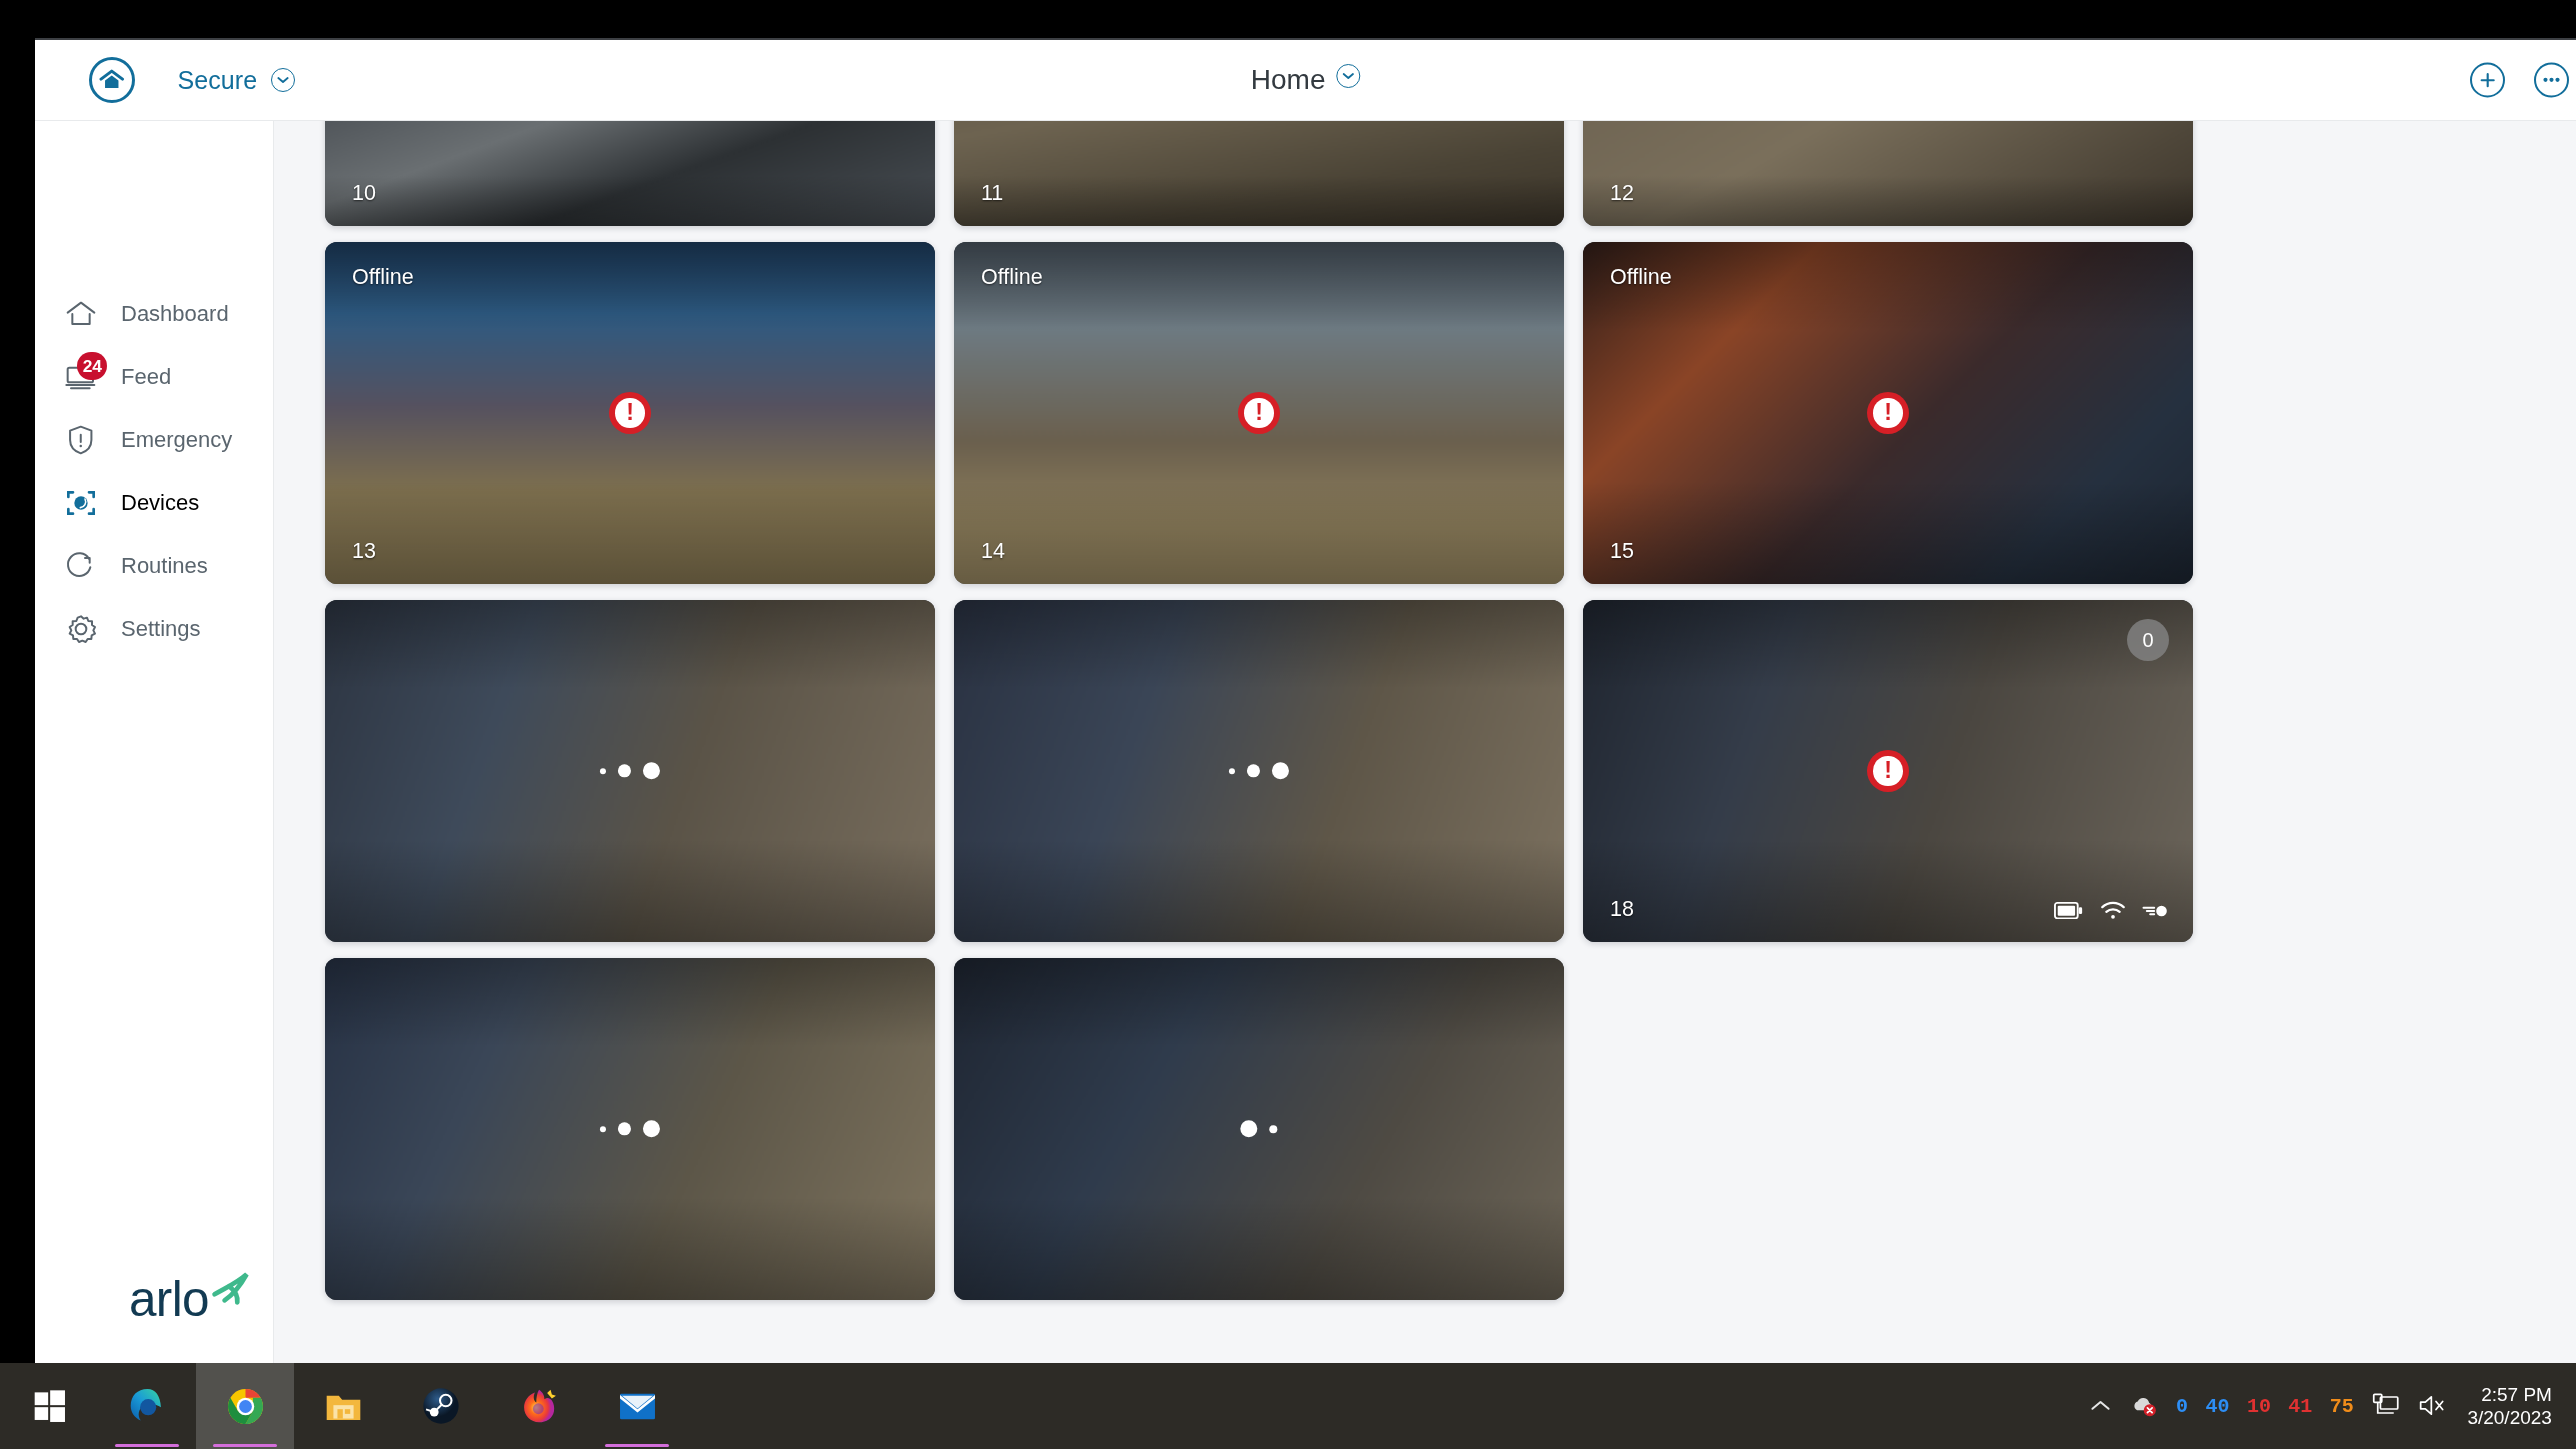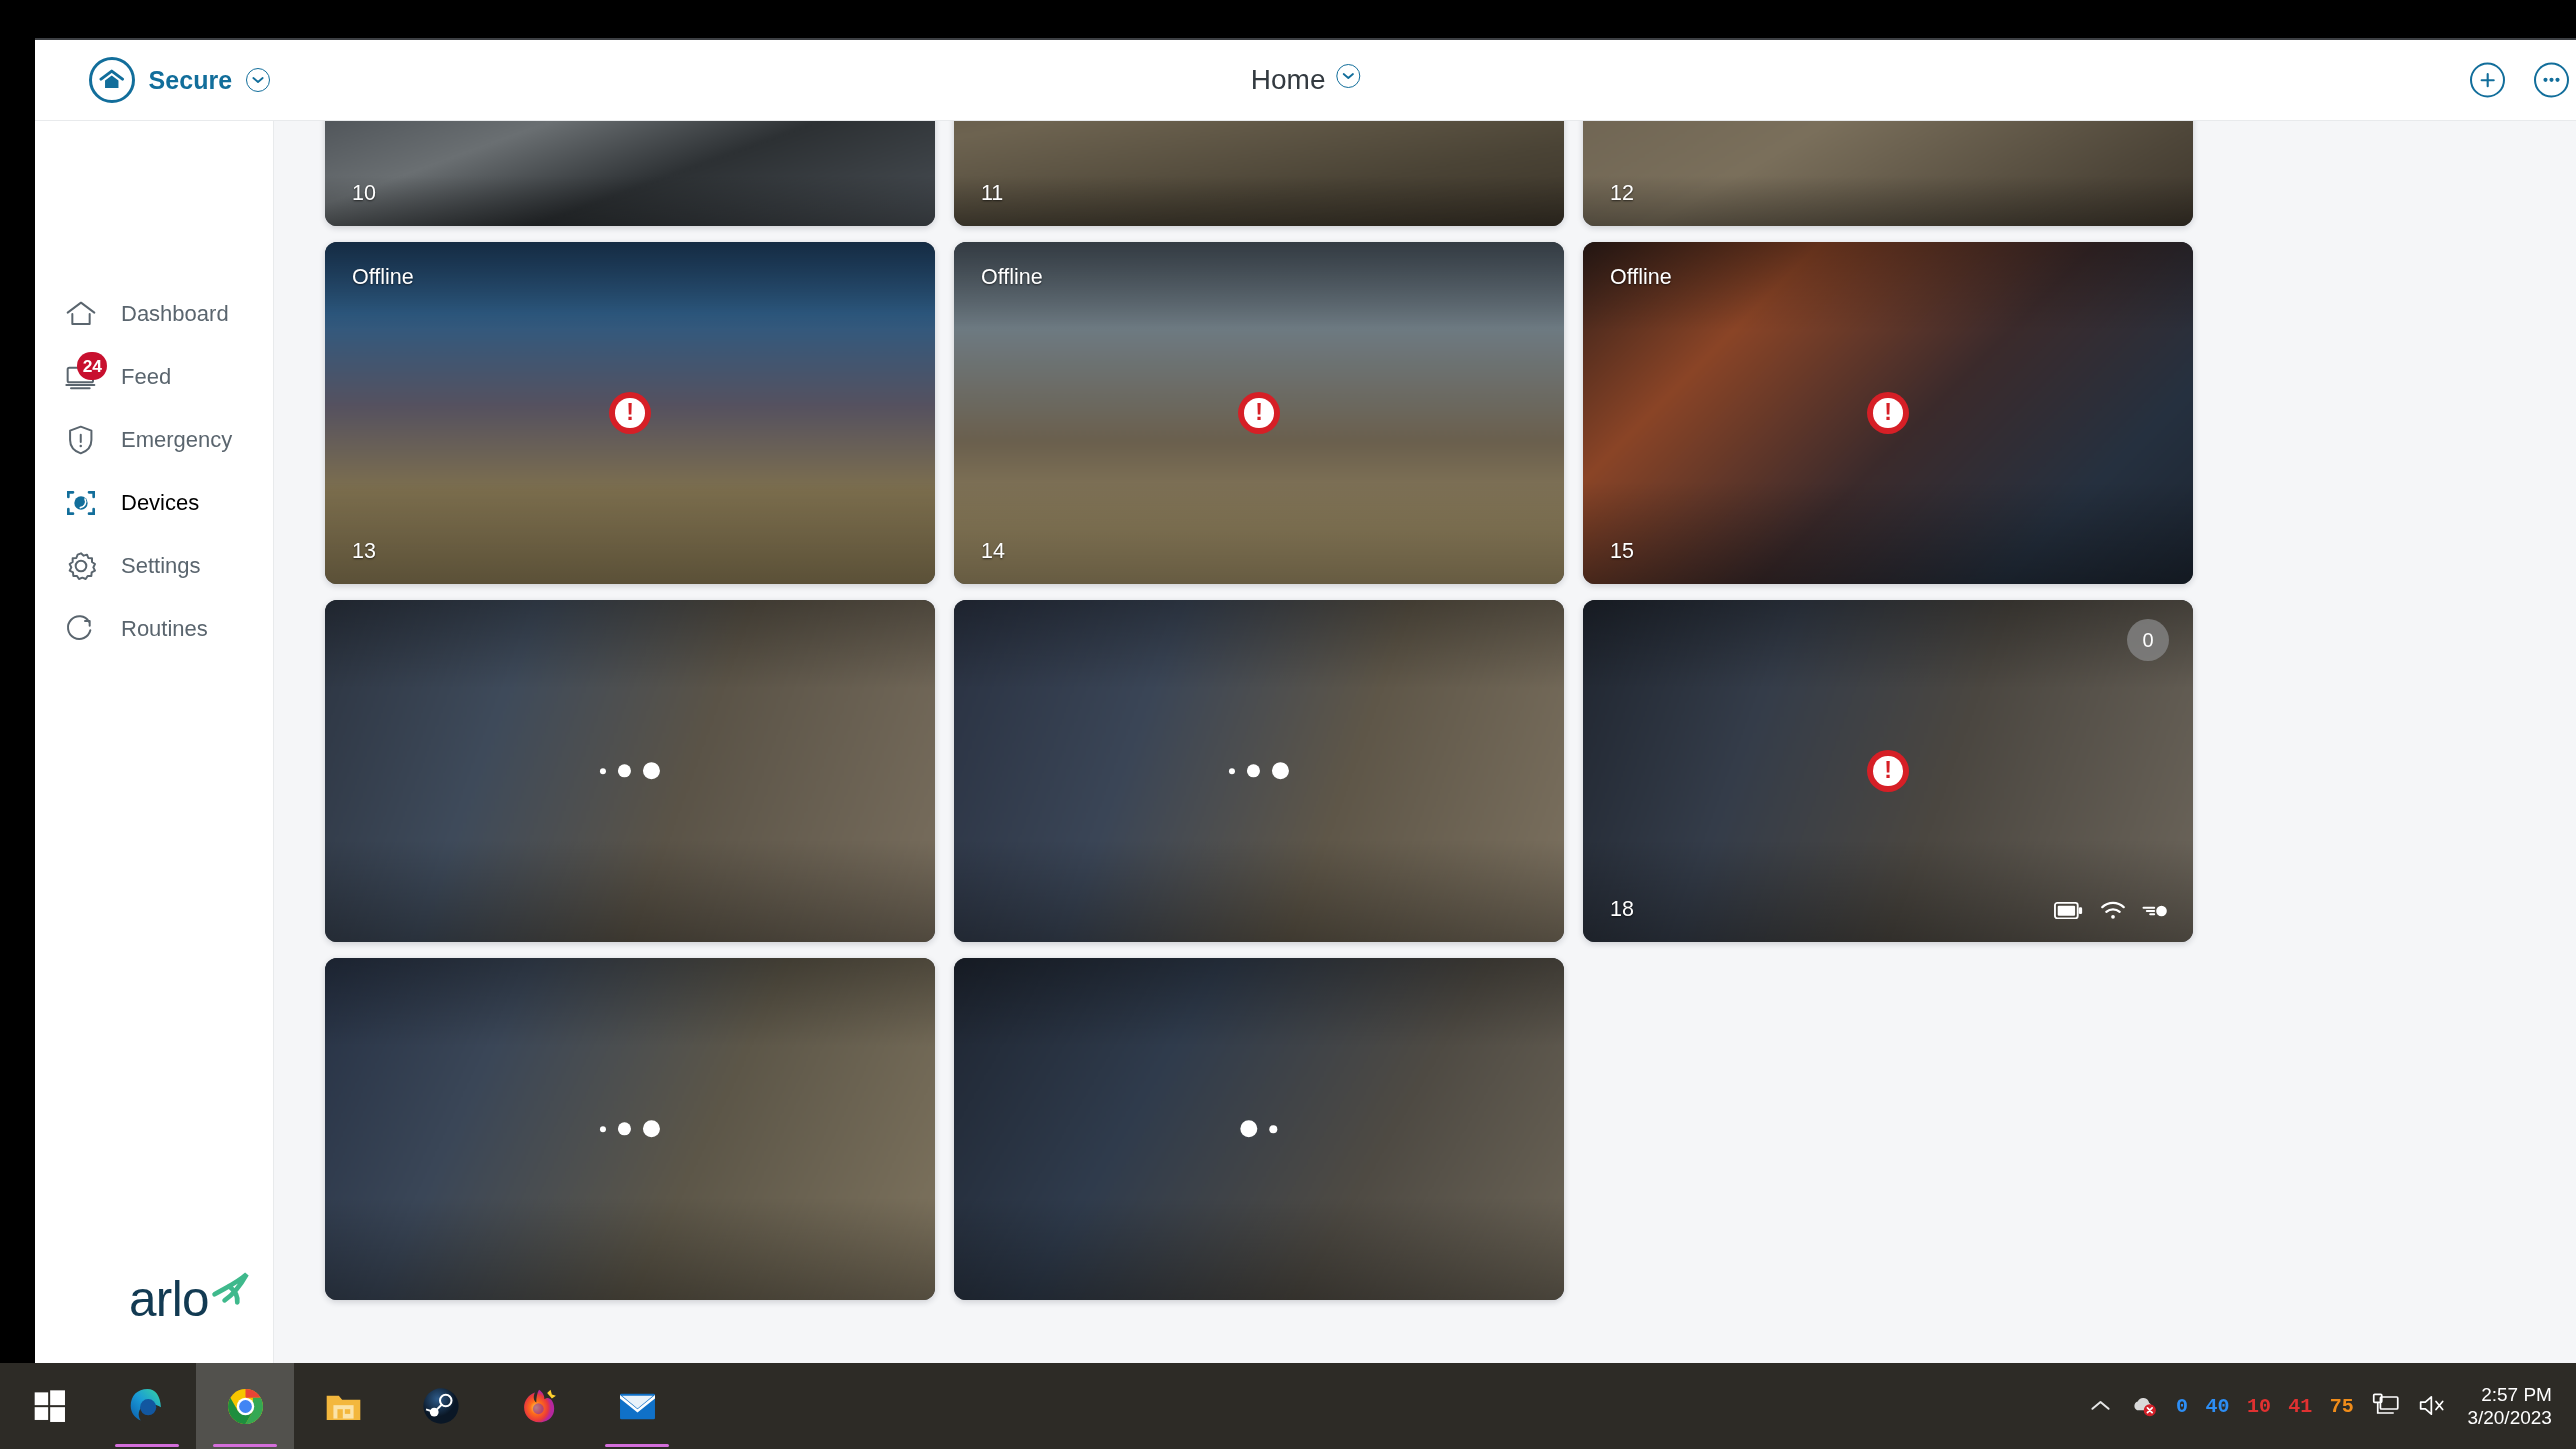--- a/index.html
+++ b/index.html
@@ -31,22 +31,23 @@
     position: absolute; left: 54px; top: 50%;
     transform: translateY(-50%);
     display: flex; align-items: center; gap: 13.4px;
   }
   .home-circle {
     width: 46px; height: 46px; border-radius: 50%;
     border: 3.4px solid #126E9B; display: flex;
     align-items: center; justify-content: center;
   }
   .secure-label {
-    font-size: 25px; color: #126E9B; font-weight: 700;
+    font-size: 25px; color: #126E9B; font-weight: 400;
     letter-spacing: 0.1px;
+    margin-left: 29px;
   }
   .chev-circle {
     width: 24px; height: 24px; border-radius: 50%;
     border: 1.7px solid #126E9B; display: inline-flex;
     align-items: center; justify-content: center;
     flex: none;
   }
   #home-group {
     position: absolute; left: 50%; top: 50%;
     transform: translate(-50%, -50%);
@@ -296,38 +297,38 @@
             <circle cx="24" cy="24" r="10" fill="#126E9B"></circle>
             <path d="M30 18 a9 9 0 0 1 -7 13" fill="none" stroke="#ffffff" stroke-width="2.4" stroke-linecap="round"></path>
           </svg>
         </span>
         <span class="nav-label">Devices</span>
       </div>
 
       <div class="nav-item">
         <span class="nav-icon">
           <svg width="32" height="32" viewBox="0 0 48 48">
+            <path d="M36 13 A17 17 0 1 0 38 26" fill="none" stroke="#5a656e" stroke-width="3" stroke-linecap="round"></path>
+            <path d="M30 12 L37 12 L37 19" fill="none" stroke="#5a656e" stroke-width="3" stroke-linecap="round" stroke-linejoin="round"></path>
+          </svg>
+        </span>
+        <span class="nav-label">Routines</span>
+      </div>
+
+      <div class="nav-item">
+        <span class="nav-icon">
+          <svg width="32" height="32" viewBox="0 0 48 48">
             <path d="M24 5 L28 8.5 L33 7 L35 12 L40.5 12.5 L40.5 18 L45 21 L42.5 26
                      L45 31 L40 33.5 L39.5 39 L34 39 L31 43.5 L26 41.5 L21 43.5 L18 39
                      L12.5 39 L12 33.5 L7 31 L9.5 26 L7 21 L11.5 18 L11.5 12.5 L17 12
                      L19 7 L24 5 Z" fill="none" stroke="#5a656e" stroke-width="3" stroke-linejoin="round"></path>
             <circle cx="24" cy="24" r="8" fill="none" stroke="#5a656e" stroke-width="3"></circle>
           </svg>
         </span>
         <span class="nav-label">Settings</span>
-      </div>
-
-      <div class="nav-item">
-        <span class="nav-icon">
-          <svg width="32" height="32" viewBox="0 0 48 48">
-            <path d="M36 13 A17 17 0 1 0 38 26" fill="none" stroke="#5a656e" stroke-width="3" stroke-linecap="round"></path>
-            <path d="M30 12 L37 12 L37 19" fill="none" stroke="#5a656e" stroke-width="3" stroke-linecap="round" stroke-linejoin="round"></path>
-          </svg>
-        </span>
-        <span class="nav-label">Routines</span>
       </div>
     </div>
 
     <div id="brand-logo">
       <svg width="127" height="62" viewBox="0 0 190 92">
         <text x="0" y="80" font-family="Liberation Sans, sans-serif" font-size="74" fill="#123A52" letter-spacing="-1">arlo</text>
         <path d="M128 48 C145 38 160 32 176 18 C166 36 156 48 143 57" fill="none" stroke="#3FB98C" stroke-width="7" stroke-linecap="round"></path>
         <path d="M150 36 C158 42 163 50 162 60" fill="none" stroke="#3FB98C" stroke-width="7" stroke-linecap="round"></path>
       </svg>
     </div>

